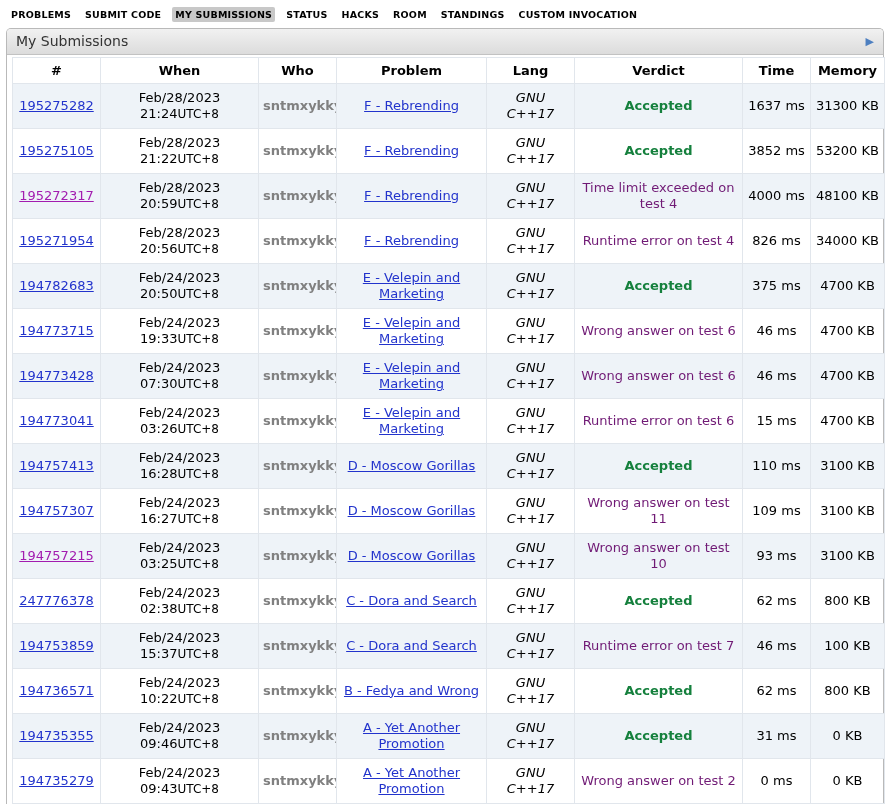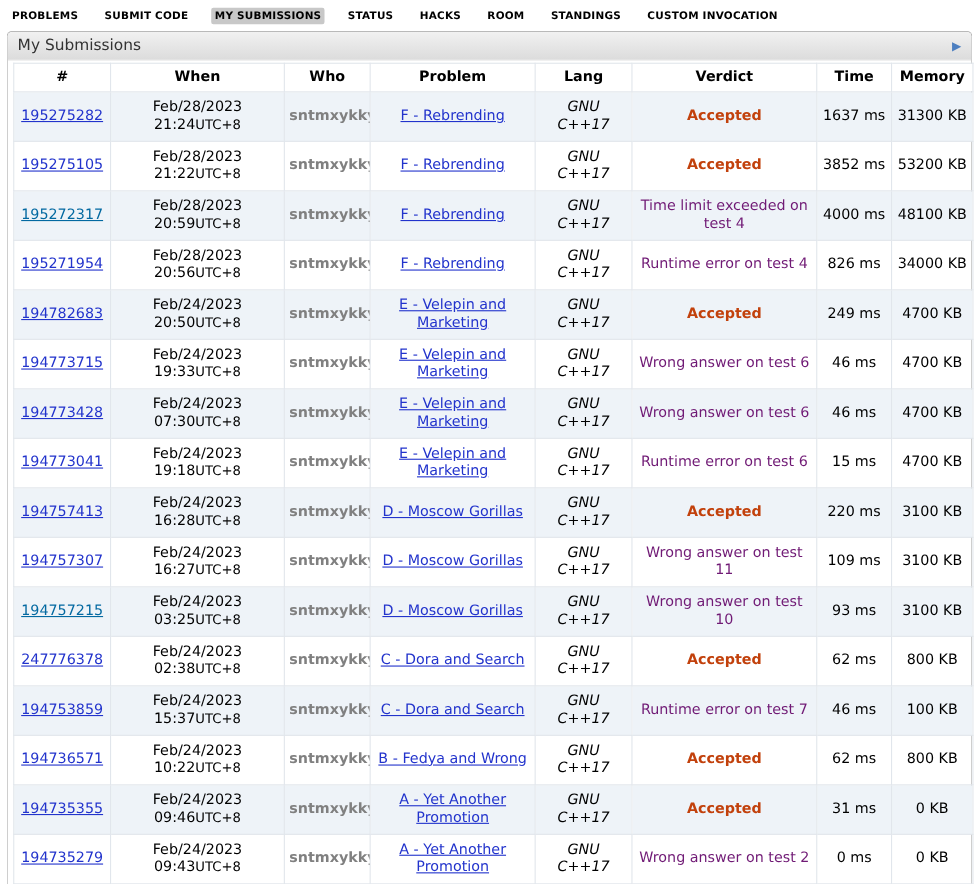--- a/index.html
+++ b/index.html
@@ -6,21 +6,21 @@
   html,body { background:#fff; }
   body {
     width:890px; height:804px;
     font-family:"DejaVu Sans","Liberation Sans",sans-serif;
     color:#000;
     overflow:hidden;
   }
 
   
   .topnav {
-    display:flex; align-items:center; gap:18px;
+    display:flex; align-items:center; gap:8px;
     padding:7px 8px 5px 8px;
   }
   .topnav a {
     font-size:9.5px; font-weight:bold; color:#000;
     text-decoration:none; letter-spacing:.2px;
     padding:2px 3px; cursor:pointer; white-space:nowrap;
   }
   .topnav a.selected { background:#c8c8c8; border-radius:2px; }
 
   
@@ -52,27 +52,27 @@
     border:1px solid #e1e6ec;
     text-align:center; vertical-align:middle;
     padding:3px 4px;
     overflow:hidden;
   }
   th { height:26px; font-weight:bold; background:#fff; font-size:13px; }
   tbody td { height:45px; line-height:1.25; }
   tbody tr.odd { background:#eef3f8; }
 
   a.tbl-link { color:#2233cc; text-decoration:underline; cursor:pointer;text-align:center; }
-  a.tbl-link.visited { color:#0369a1; }
+  a.tbl-link.visited { color:#a21caf; }
   a.user-link { color:#808080; font-weight:bold; text-decoration:none; cursor:pointer; }
 
   .tz { font-size:12px; }
   .lang-wrap { display:inline-block; max-width:48px;font-style:italic; }
 
-  .verdict-accepted { color:#c2410c; font-weight:bold; }
+  .verdict-accepted { color:#15803d; font-weight:bold; }
   .verdict-rejected { color:#701a75; }
 </style>
 </head>
 <body>
 
 <div class="topnav">
   <a>PROBLEMS</a>
   <a>SUBMIT CODE</a>
   <a class="selected">MY SUBMISSIONS</a>
   <a>STATUS</a>
@@ -217,21 +217,21 @@
     </td>
     <td>
       <a class="tbl-link">E - Velepin and Marketing</a>
     </td>
     <td>
       <span class="lang-wrap">GNU C++17</span>
     </td>
     <td>
       <span class="verdict-accepted">Accepted</span>
     </td>
-    <td>249 ms</td>
+    <td>375 ms</td>
     <td>4700 KB</td>
   </tr>
           <tr>
     <td>
       <a class="tbl-link">194773715</a>
     </td>
     <td>
       <span>Feb/24/2023</span><br>
       <span>19:33</span><span class="tz">UTC+8</span>
     </td>
@@ -272,21 +272,21 @@
     </td>
     <td>46 ms</td>
     <td>4700 KB</td>
   </tr>
           <tr>
     <td>
       <a class="tbl-link">194773041</a>
     </td>
     <td>
       <span>Feb/24/2023</span><br>
-      <span>19:18</span><span class="tz">UTC+8</span>
+      <span>03:26</span><span class="tz">UTC+8</span>
     </td>
     <td>
       <a class="user-link">sntmxykky</a>
     </td>
     <td>
       <a class="tbl-link">E - Velepin and Marketing</a>
     </td>
     <td>
       <span class="lang-wrap">GNU C++17</span>
     </td>
@@ -309,21 +309,21 @@
     </td>
     <td>
       <a class="tbl-link">D - Moscow Gorillas</a>
     </td>
     <td>
       <span class="lang-wrap">GNU C++17</span>
     </td>
     <td>
       <span class="verdict-accepted">Accepted</span>
     </td>
-    <td>220 ms</td>
+    <td>110 ms</td>
     <td>3100 KB</td>
   </tr>
           <tr>
     <td>
       <a class="tbl-link">194757307</a>
     </td>
     <td>
       <span>Feb/24/2023</span><br>
       <span>16:27</span><span class="tz">UTC+8</span>
     </td>

